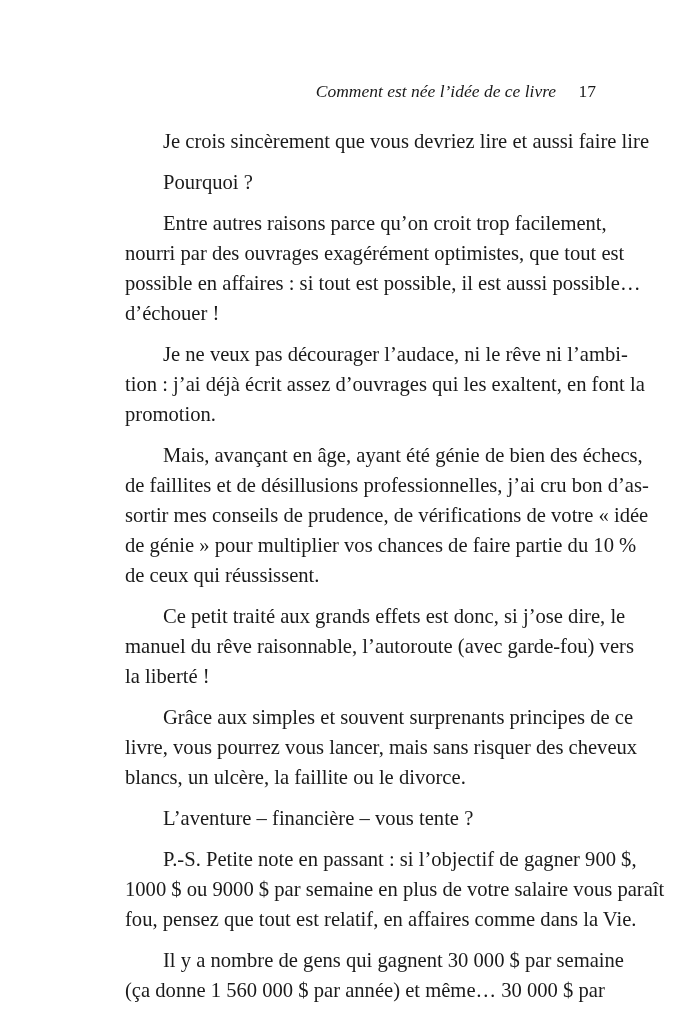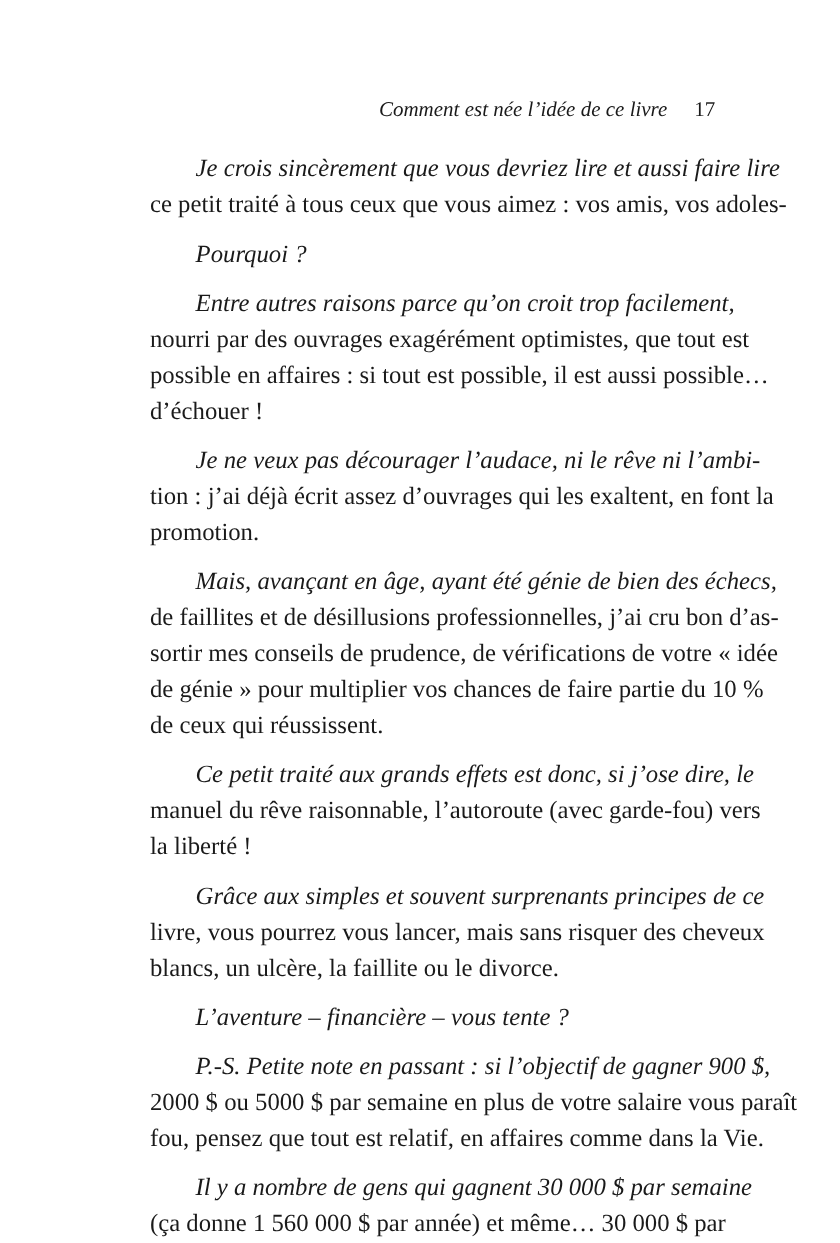--- a/index.html
+++ b/index.html
@@ -44,38 +44,36 @@
     .line {
       display: block;
       height: 30px;
       line-height: 30px;
       white-space: nowrap;
       text-align: justify;
       text-align-last: justify;
     }
     .line.first {
       padding-left: 38px;
-      font-style: italic;
     }
     .line.last {
       text-align-last: left;
     }
   </style>
 </head>
 <body>
 
 <header class="running-head">
   <span class="title">Comment est née l’idée de ce livre</span>
   <span class="page-num">17</span>
 </header>
 
 <main class="text-block" id="text-block">
     <p class="para">
       <span class="line first">Je crois sincèrement que vous devriez lire et aussi faire lire</span>
-      <span class="line">ce petit traité à tous ceux que vous aimez : vos amis, vos adoles-</span>
     </p>
     <p class="para">
       <span class="line first last">Pourquoi ?</span>
     </p>
     <p class="para">
       <span class="line first">Entre autres raisons parce qu’on croit trop facilement,</span>
       <span class="line">nourri par des ouvrages exagérément optimistes, que tout est</span>
       <span class="line">possible en affaires : si tout est possible, il est aussi possible…</span>
       <span class="line last">d’échouer !</span>
     </p>
@@ -99,20 +97,20 @@
     <p class="para">
       <span class="line first">Grâce aux simples et souvent surprenants principes de ce</span>
       <span class="line">livre, vous pourrez vous lancer, mais sans risquer des cheveux</span>
       <span class="line last">blancs, un ulcère, la faillite ou le divorce.</span>
     </p>
     <p class="para">
       <span class="line first last">L’aventure – financière – vous tente ?</span>
     </p>
     <p class="para">
       <span class="line first">P.-S. Petite note en passant : si l’objectif de gagner 900 $,</span>
-      <span class="line">2000 $ ou 5000 $ par semaine en plus de votre salaire vous paraît</span>
+      <span class="line">1000 $ ou 9000 $ par semaine en plus de votre salaire vous paraît</span>
       <span class="line last">fou, pensez que tout est relatif, en affaires comme dans la Vie.</span>
     </p>
     <p class="para">
       <span class="line first">Il y a nombre de gens qui gagnent 30 000 $ par semaine</span>
       <span class="line">(ça donne 1 560 000 $ par année) et même… 30 000 $ par</span>
     </p>
   </main>
 
 </body></html>

